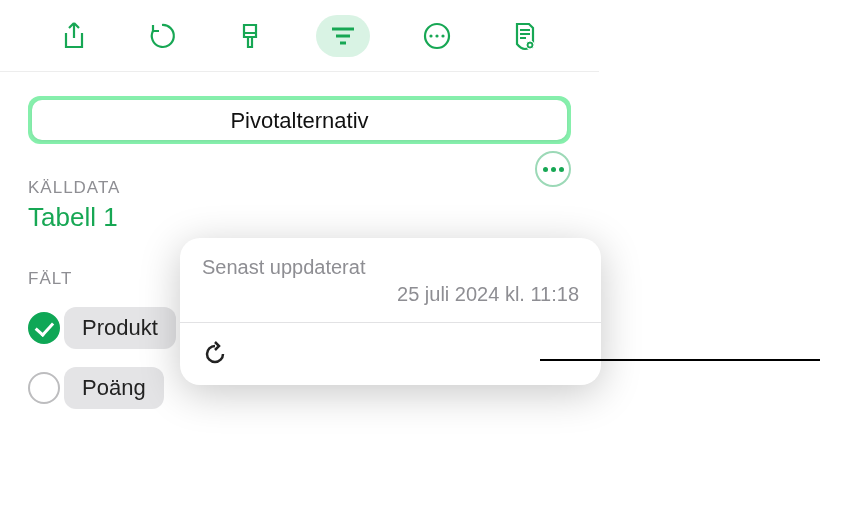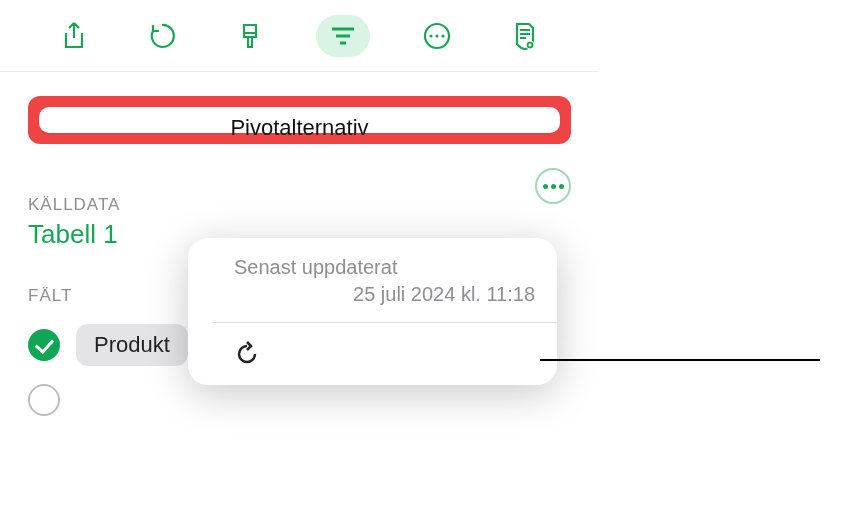--- a/index.html
+++ b/index.html
@@ -8,39 +8,39 @@
 
   
   .toolbar { height:72px; width:100%; display:flex; align-items:center; justify-content:space-around; padding:0 30px; background:#ffffff; border-bottom:1px solid #ededed; }
   .tb-btn { width:42px; height:42px; display:flex; align-items:center; justify-content:center; border-radius:10px; }
   .tb-btn.filled { background:#d9f3e4; border-radius:21px; width:54px; height:42px;}
   .tb-btn svg { stroke:#17a754; fill:none; stroke-width:2.2; }
   .tb-btn.filled svg { stroke:#17a754; fill:#17a754; }
 
   
   .panel { padding:24px 28px 0 28px; }
-  .seg { display:flex; background:#ef4444; border-radius:12px; padding:11px; height:48px;justify-content:space-between; }
+  .seg { display:flex; background:#86efac; border-radius:12px; padding:4px; height:48px;justify-content:space-between; }
   .seg .seg-item { flex:1; text-align:center; line-height:42px; font-size:22px; color:#333; border-radius:10px; cursor:pointer;}
   .seg .seg-item.active { background:#ffffff; color:#111; box-shadow:0 1px 3px rgba(0,0,0,0.08); font-weight:500;}
 
   .section-label { margin-top:34px; font-size:17px; letter-spacing:1px; color:#8e8e93; }
-  .source-row { display:flex; align-items:center; justify-content:space-between; margin-top:17px; }
+  .source-row { display:flex; align-items:center; justify-content:space-between; margin-top:0px; }
   .source-title { margin-top:4px; font-size:26px; color:#17a754; font-weight:500; }
   .more-circle { width:36px; height:36px; border:2px solid #9cd9b7; border-radius:50%; display:flex; align-items:center; justify-content:center; color:#17a754; margin-top:-4px;}
   .more-circle span{ display:inline-block; width:5px;height:5px;border-radius:50%;background:#17a754;margin:0 1.5px;}
 
   .fields-label { margin-top:36px; font-size:17px; letter-spacing:1px; color:#8e8e93; }
   .field-row { display:flex; align-items:center; margin-top:18px; }
   .checkbox { width:32px; height:32px; border-radius:50%; border:2.5px solid #bdbdbf; display:flex; align-items:center; justify-content:center; flex-shrink:0;}
   .checkbox.checked { background:#0fa756; border-color:#0fa756;}
   .checkbox.checked::after{ content:""; width:14px;height:8px;border:3px solid #fff;border-top:0;border-right:0; transform:rotate(-48deg) translate(1px,-1px);}
-  .pill { margin-left:16px; background:#e4e4e6; color:#222; font-size:22px; padding:8px 18px; border-radius:12px;}
+  .pill { margin-left:4px; background:#e4e4e6; color:#222; font-size:22px; padding:8px 18px; border-radius:12px;}
 
   
-  .popover { position:absolute; left:188px; top:238px; width:369px; background:#ffffff; border-radius:20px; box-shadow:0 8px 40px rgba(0,0,0,0.22); overflow:hidden; z-index:10;padding-left:24px;}
+  .popover { position:absolute; left:180px; top:238px; width:421px; background:#ffffff; border-radius:20px; box-shadow:0 8px 40px rgba(0,0,0,0.22); overflow:hidden; z-index:10;}
   .pop-head { padding:16px 22px 14px 22px; }
   .pop-head .l1 { font-size:20px; color:#8e8e93; line-height:1.35;}
   .pop-head .l2 { font-size:20px; color:#8e8e93; line-height:1.35;text-align:right;}
   .pop-sep { height:1px; background:#e2e2e4; }
   .pop-action { display:flex; align-items:center; justify-content:space-between; padding:18px 20px 18px 22px; cursor:pointer;}
   .pop-action .txt { font-size:26px; color:#111;}
   .pop-action svg { stroke:#222; fill:none; stroke-width:2.5;}
 
   
   .callout { position:absolute; left:540px; top:359px; width:280px; height:2px; background:#000; z-index:20;}
@@ -108,20 +108,21 @@
     <div class="source-title">Tabell 1</div>
 
     <div class="fields-label">FÄLT</div>
 
     <div class="field-row">
       <div class="checkbox checked"></div>
       <div class="pill">Produkt</div>
     </div>
     <div class="field-row">
       <div class="checkbox"></div>
+      <div class="pill">Poäng</div>
     </div>
   </div>
 
   <div class="popover">
     <div class="pop-head">
       <div class="l1">Senast uppdaterat</div>
       <div class="l2">25 juli 2024 kl. 11:18</div>
     </div>
     <div class="pop-sep"></div>
     <div class="pop-action">

